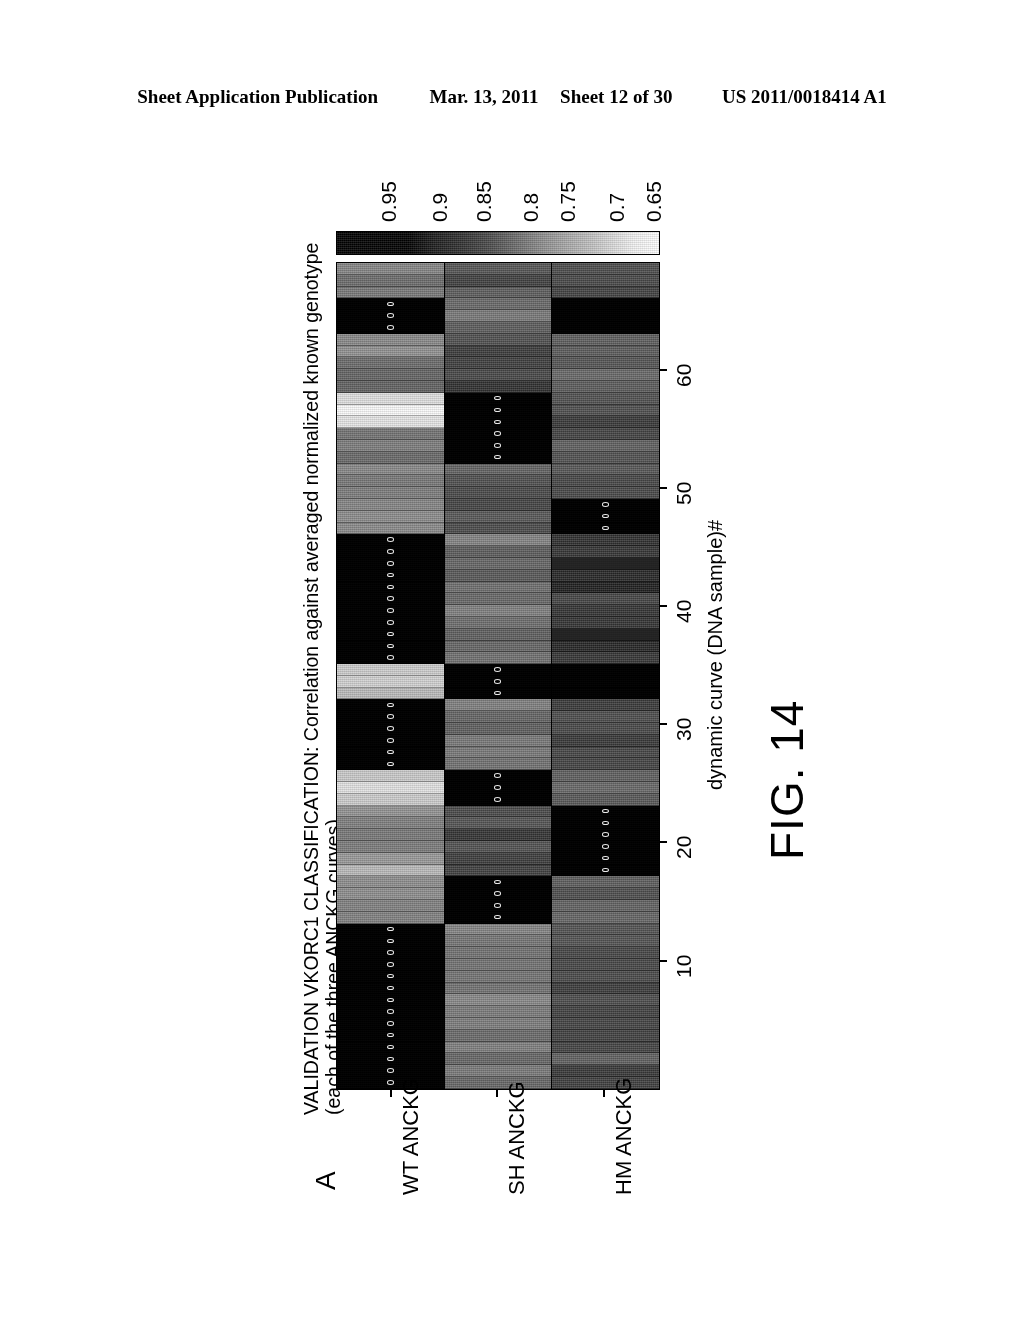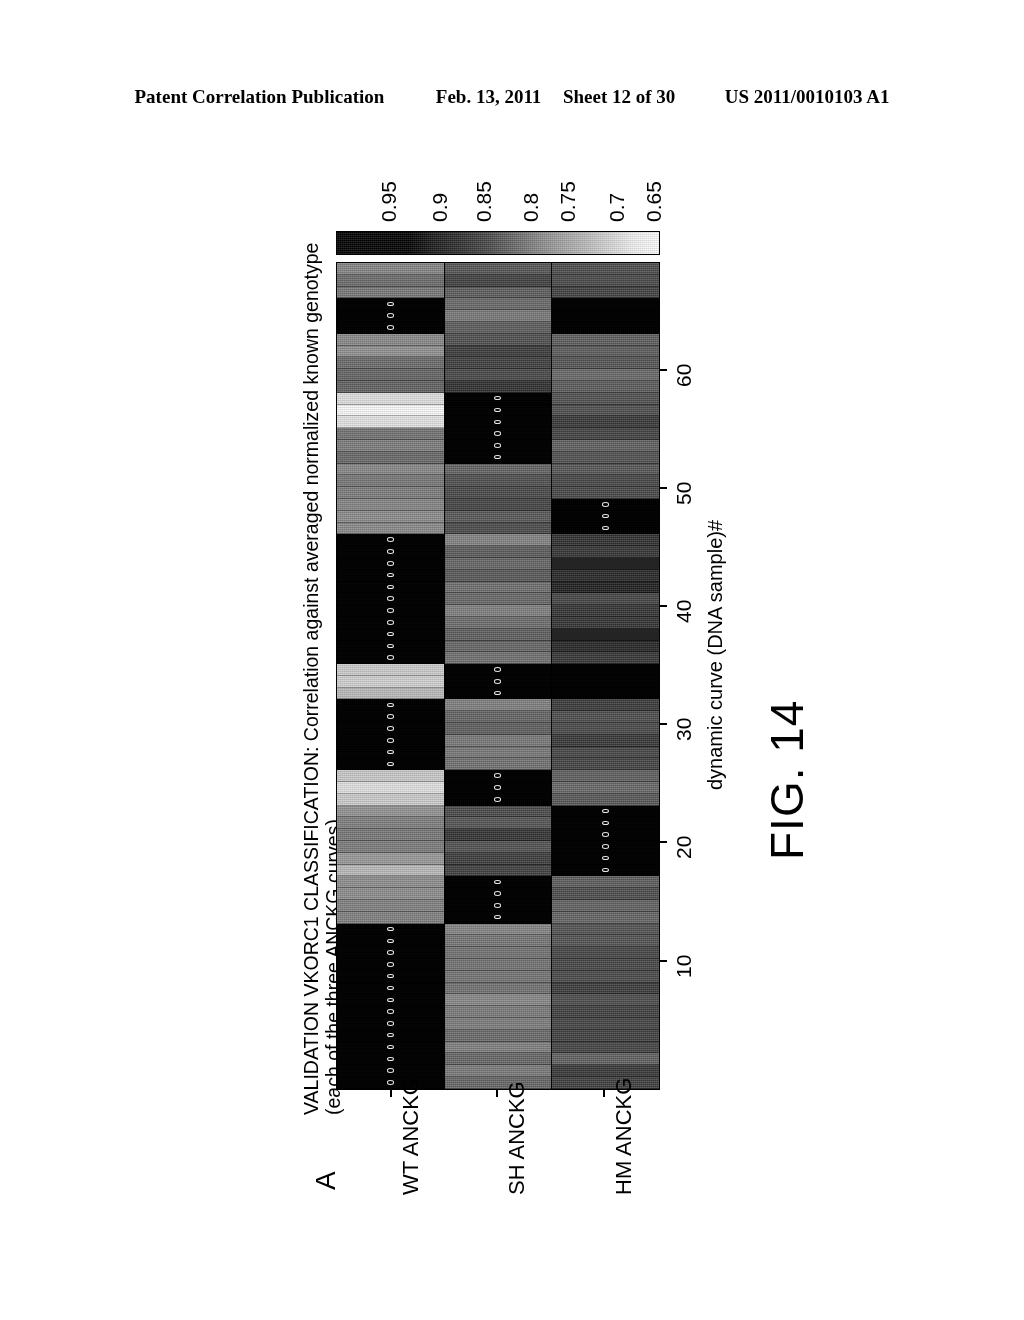--- a/index.html
+++ b/index.html
@@ -182,27 +182,27 @@
     top: 1090px;
     width: 1.5px;
     height: 7px;
     background: #000;
   }
 </style>
 </head>
 <body>
 
 <div id="patent-header">
-  <span class="seg">Patent Correlation Publication</span>
+  <span class="seg">Sheet Application Publication</span>
   <span class="gap-wide"></span>
-  <span class="seg">Feb. 13, 2011</span>
+  <span class="seg">Mar. 13, 2011</span>
   <span class="gap-med"></span>
   <span class="seg">Sheet 12 of 30</span>
   <span class="gap-big"></span>
-  <span class="seg">US 2011/0010103 A1</span>
+  <span class="seg">US 2011/0018414 A1</span>
 </div>
 
 <div id="figure">
 
   <div class="rot" id="title-line-1" style="left:300px; top:1115px;">VALIDATION VKORC1 CLASSIFICATION: Correlation against averaged normalized known genotype</div>
 
   <div class="rot" id="title-line-2" style="left:322px; top:1115px;">(each of the three ANCKG curves)</div>
 
   <div class="rot" id="panel-letter" style="left:310px; top:1190px;">A</div>
 

